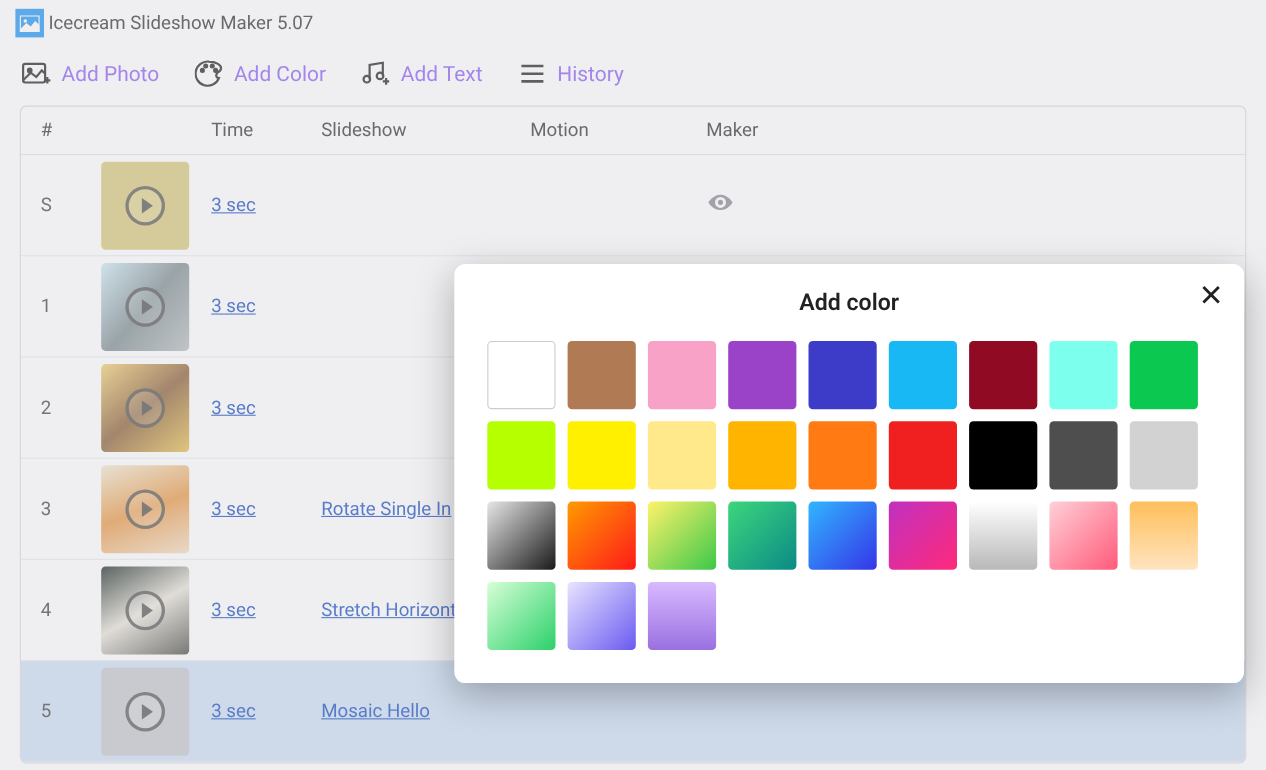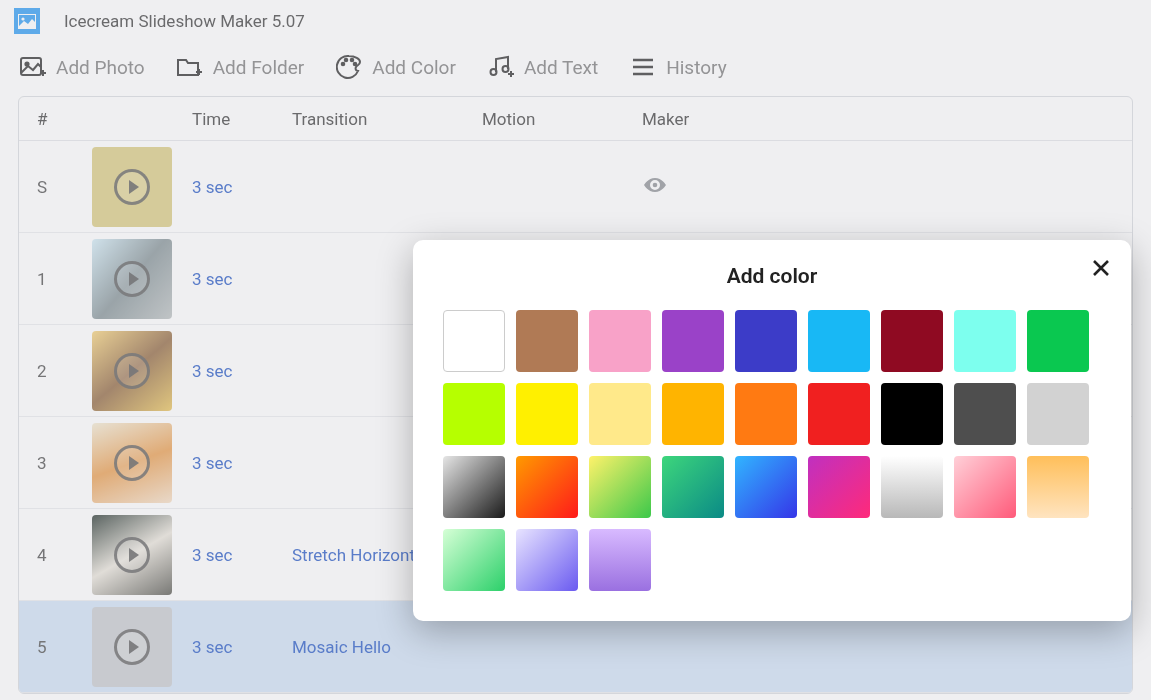--- a/index.html
+++ b/index.html
@@ -17,21 +17,21 @@
     inset: 0;
     background: rgba(210,210,215,0.35);
     pointer-events: none;
     z-index: 5;
   }
 
   
   .titlebar {
     display: flex;
     align-items: center;
-    gap: 24px;
+    gap: 4px;
     padding: 8px 14px 4px 14px;
   }
   .app-icon {
     width: 26px; height: 26px;
     background: #2196F3;
     display: flex; align-items: center; justify-content: center;
     color: #fff;
   }
   .app-title { font-size: 17px; color: #333; }
 
@@ -40,21 +40,21 @@
     display: flex;
     gap: 32px;
     padding: 16px 20px;
     align-items: center;
   }
   .tb-btn {
     display: flex;
     align-items: center;
     gap: 10px;
     font-size: 19px;
-    color: #737373;
+    color: #8b5cf6;
     cursor: pointer;
   }
   .tb-ico {
     width: 26px; height: 26px;
     display: flex; align-items: center; justify-content: center;
     color: #222;
   }
 
   
   .table-wrap {
@@ -96,21 +96,21 @@
     display:flex;align-items:center;justify-content:center;
     color: rgba(70,70,70,0.9);
   }
   .play-ov::after {
     content:"";
     border-left: 10px solid rgba(70,70,70,0.9);
     border-top: 7px solid transparent;
     border-bottom: 7px solid transparent;
     margin-left:3px;
   }
-  .lnk { color: #1a4fc2; cursor: pointer; margin-top: 38px; }
+  .lnk { color: #1a4fc2; text-decoration: underline; cursor: pointer; margin-top: 38px; }
   .eye { color: #878b90; }
 
   
   .modal {
     position: absolute;
     left: 413px; top: 240px;
     width: 718px;
     background: #fff;
     border-radius: 10px;
     box-shadow: 0 10px 36px rgba(0,0,0,0.28);
@@ -163,29 +163,20 @@
           <rect x="1" y="3" width="20" height="17" rx="2"></rect>
           <circle cx="7" cy="9" r="1.6" fill="#222"></circle>
           <path d="M1 18 L8 11 L13 15 L18 9 L21 12"></path>
           <path d="M20 18 L26 18 M23 15 L23 21"></path>
         </svg>
       </span>
     <span>Add Photo</span>
   </div>
   <div class="tb-btn">
     <span class="tb-ico">
-        <svg width="26" height="24" viewBox="0 0 26 24" fill="none" stroke="#222" stroke-width="2">
-          <path d="M1 6 L1 20 L21 20 L21 8 L11 8 L9 5 L1 5 Z"></path>
-          <path d="M19 17 L25 17 M22 14 L22 20"></path>
-        </svg>
-      </span>
-    <span>Add Folder</span>
-  </div>
-  <div class="tb-btn">
-    <span class="tb-ico">
         <svg width="26" height="26" viewBox="0 0 26 26" fill="none" stroke="#222" stroke-width="2">
           <path d="M13 2 A11 11 0 1 0 22 17 C20 17 19 15 20 13 C21 11 24 11 24 8 C24 5 19 2 13 2 Z"></path>
           <circle cx="7" cy="10" r="1.3" fill="#222"></circle>
           <circle cx="10" cy="6" r="1.3" fill="#222"></circle>
           <circle cx="16" cy="6" r="1.3" fill="#222"></circle>
           <circle cx="19" cy="10" r="1.3" fill="#222"></circle>
         </svg>
       </span>
     <span>Add Color</span>
   </div>
@@ -208,21 +199,21 @@
       </span>
     <span>History</span>
   </div>
 </div>
 
 <div class="table-wrap">
   <div class="thead">
     <div>#</div>
     <div></div>
     <div>Time</div>
-    <div>Transition</div>
+    <div>Slideshow</div>
     <div>Motion</div>
     <div>Maker</div>
     <div></div>
   </div>
   <div id="tbody">
       <div class="trow">
         <div class="num">S</div>
         <div>
           <div class="thumb" style="background: rgb(216, 200, 122);">
             <div class="play-ov"></div>
@@ -261,20 +252,21 @@
         <div></div>
       </div>
       <div class="trow">
         <div class="num">3</div>
         <div>
           <div class="thumb" style="background: linear-gradient(160deg, rgb(243, 233, 208), rgb(232, 151, 67), rgb(245, 221, 194));">
             <div class="play-ov"></div>
           </div>
         </div>
         <div><span class="lnk">3 sec</span></div>
+        <div><span class="lnk">Rotate Single In</span></div>
         <div></div>
         <div></div>
         <div></div>
       </div>
       <div class="trow">
         <div class="num">4</div>
         <div>
           <div class="thumb" style="background: linear-gradient(150deg, rgb(28, 42, 35), rgb(232, 227, 216), rgb(74, 74, 66));">
             <div class="play-ov"></div>
           </div>

